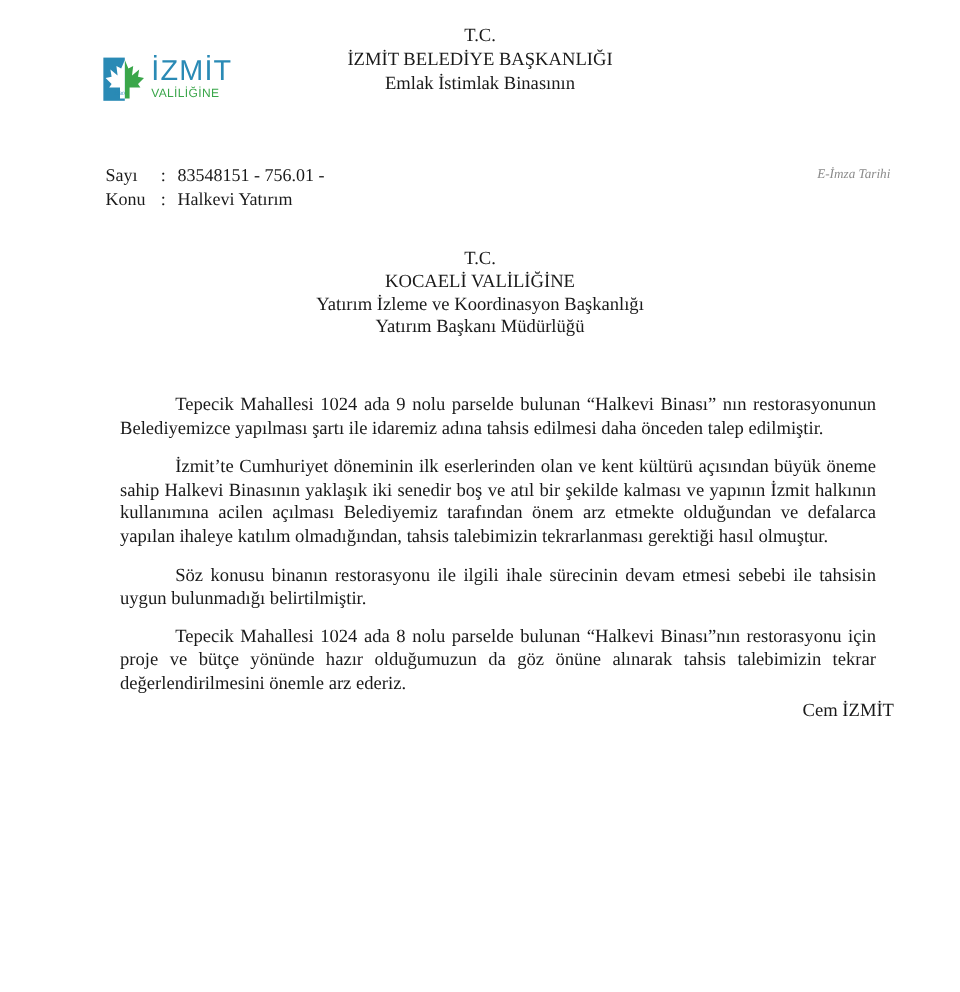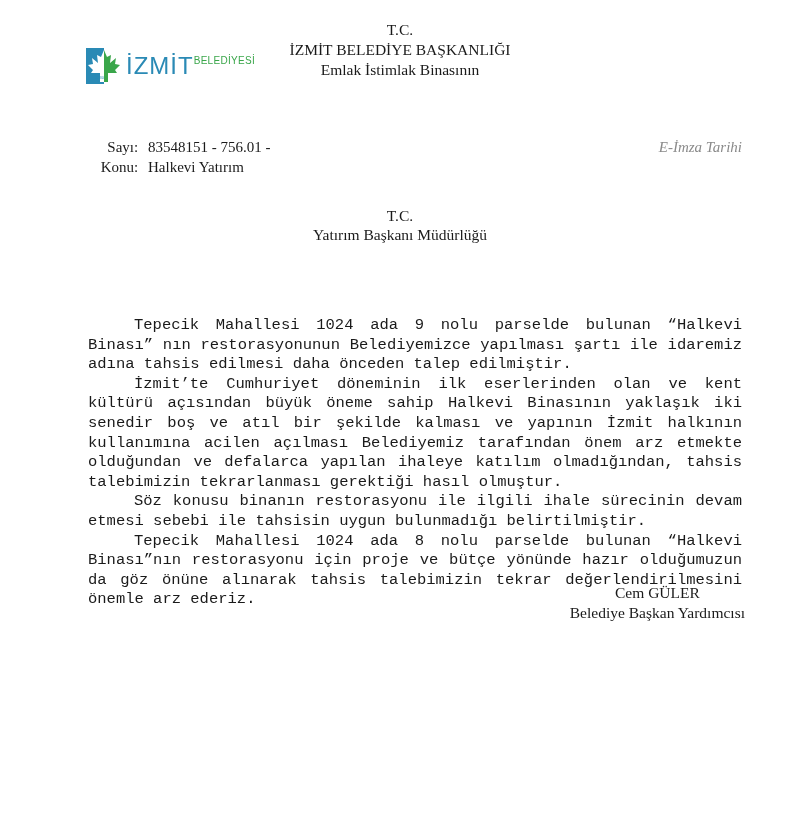--- a/index.html
+++ b/index.html
@@ -1,51 +1,51 @@
 <!DOCTYPE html>
 <html><head>
 <meta charset="utf-8">
 <style>
   html, body { margin: 0; padding: 0; background: #ffffff; }
   body { width: 800px; height: 827px; position: relative; overflow: hidden;
          font-family: "Liberation Serif", "DejaVu Serif", serif; color: #1a1a1a; }
   .logo { position: absolute; left: 86px; top: 44px; width: 110px; height: 44px; display: flex; align-items: center; }
   .logo-mark { width: 36px; height: 40px; position: relative; }
-  .logo-text { margin-left: 4px; display: flex; flex-direction: row; line-height: 1; }
+  .logo-text { margin-left: 4px; display: flex; flex-direction: column; line-height: 1; }
   .logo-name { font-family: "Liberation Sans", "DejaVu Sans", sans-serif; font-size: 24px; color: #2a8ab5; letter-spacing: 1px; font-weight: normal; }
   .logo-sub { font-family: "Liberation Sans", "DejaVu Sans", sans-serif; font-size: 10px; color: #3aa64a; margin-top: 2px; letter-spacing: 0.3px; }
 
   .header { position: absolute; left: 0; width: 800px; top: 20px; text-align: center; font-size: 15.5px; line-height: 20px; }
   .meta { position: absolute; left: 88px; top: 137px; font-size: 15px; line-height: 20px; }
   .meta-row { display: flex; }
-  .meta-label { width: 46px; text-align: right; }
+  .meta-label { width: 46px; }
   .meta-colon { width: 14px; }
-  .esign { position: absolute; right: 58px; top: 139px; font-size: 15px; font-style: italic; color: #8a8a8a; }
+  .esign { position: absolute; right: 58px; top: 139px; font-size: 11px; font-style: italic; color: #8a8a8a; }
 
   .recipient { position: absolute; left: 0; width: 800px; top: 206px; text-align: center; font-size: 15.5px; line-height: 19px; }
   .body { position: absolute; left: 88px; width: 654px; top: 316px; font-size: 15.5px; line-height: 19.6px; text-align: justify; }
-  .body p { margin: 0; text-indent: 46px; font-family: Liberation Mono, monospace; }
+  .body p { margin: 12px; text-indent: 46px; }
 
   .signature { position: absolute; right: 55px; top: 583px; text-align: center; font-size: 15.5px; line-height: 20px; }
 </style>
 </head>
 <body>
 
 <div class="logo">
   <div class="logo-mark">
     <svg width="36" height="40" viewBox="0 0 36 40">
       <rect x="0" y="2" width="18" height="36" fill="#2a8ab5"></rect>
       <path d="M18 4 L21 11 L25 9 L24 17 L30 12 L29 18 L34 19 L29 24 L31 27 L22 27 L22 36 L18 36 Z" fill="#3aa64a"></path>
       <path d="M18 4 L15 11 L11 9 L12 17 L6 12 L7 18 L2 19 L7 24 L5 27 L14 27 L14 36 L18 36 Z" fill="#ffffff"></path>
       <text x="9" y="33" font-size="4" fill="#2a8ab5" font-family="Liberation Sans, sans-serif">1930</text>
     </svg>
   </div>
   <div class="logo-text">
     <span class="logo-name">İZMİT</span>
-    <span class="logo-sub">BELEDİYESİ</span>
+    <span class="logo-sub">VALİLİĞİNE</span>
   </div>
 </div>
 
 <div class="header">
   <div>T.C.</div>
   <div>İZMİT BELEDİYE BAŞKANLIĞI</div>
   <div>Emlak İstimlak Binasının</div>
 </div>
 
 <div class="meta">
@@ -58,26 +58,27 @@
     <span class="meta-label">Konu</span>
     <span class="meta-colon">:</span>
     <span>Halkevi Yatırım</span>
   </div>
 </div>
 
 <div class="esign">E-İmza Tarihi</div>
 
 <div class="recipient">
   <div>T.C.</div>
+  <div>KOCAELİ VALİLİĞİNE</div>
+  <div>Yatırım İzleme ve Koordinasyon Başkanlığı</div>
   <div>Yatırım Başkanı Müdürlüğü</div>
 </div>
 
 <div class="body">
   <p>Tepecik Mahallesi 1024 ada 9 nolu parselde bulunan “Halkevi Binası” nın restorasyonunun Belediyemizce yapılması şartı ile idaremiz adına tahsis edilmesi daha önceden talep edilmiştir.</p>
   <p>İzmit’te Cumhuriyet döneminin ilk eserlerinden olan ve kent kültürü açısından büyük öneme sahip Halkevi Binasının yaklaşık iki senedir boş ve atıl bir şekilde kalması ve yapının İzmit halkının kullanımına acilen açılması Belediyemiz tarafından önem arz etmekte olduğundan ve defalarca yapılan ihaleye katılım olmadığından, tahsis talebimizin tekrarlanması gerektiği hasıl olmuştur.</p>
   <p>Söz konusu binanın restorasyonu ile ilgili ihale sürecinin devam etmesi sebebi ile tahsisin uygun bulunmadığı belirtilmiştir.</p>
   <p>Tepecik Mahallesi 1024 ada 8 nolu parselde bulunan “Halkevi Binası”nın restorasyonu için proje ve bütçe yönünde hazır olduğumuzun da göz önüne alınarak tahsis talebimizin tekrar değerlendirilmesini önemle arz ederiz.</p>
 </div>
 
 <div class="signature">
-  <div>Cem GÜLER</div>
-  <div>Belediye Başkan Yardımcısı</div>
+  <div>Cem İZMİT</div>
 </div>
 
 </body></html>

